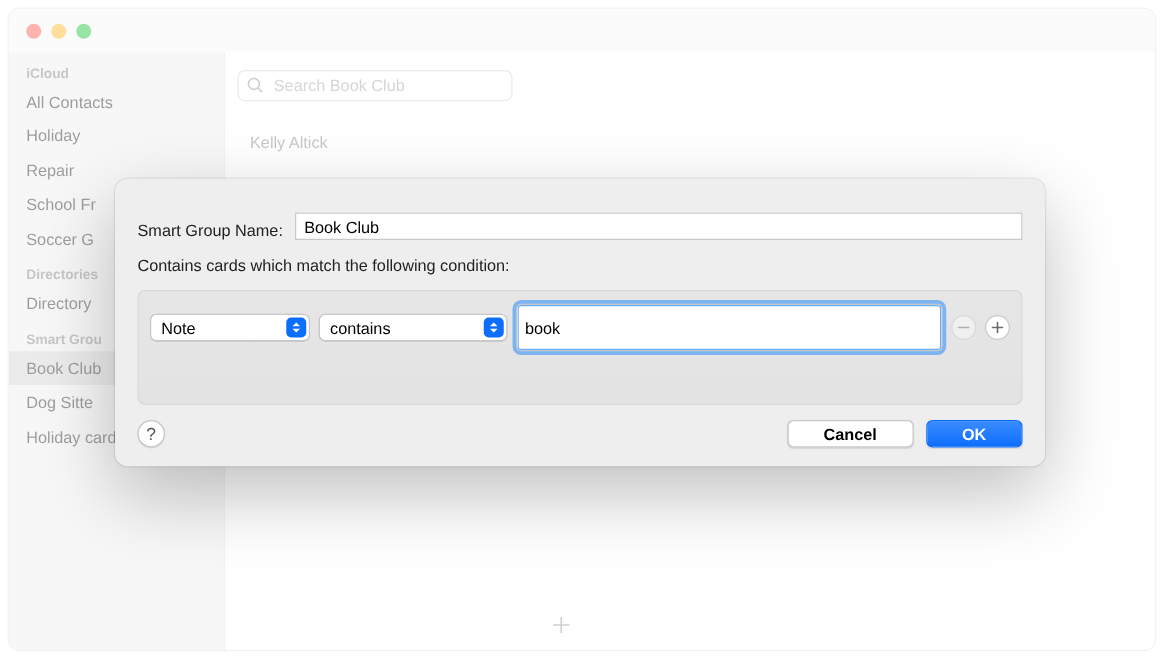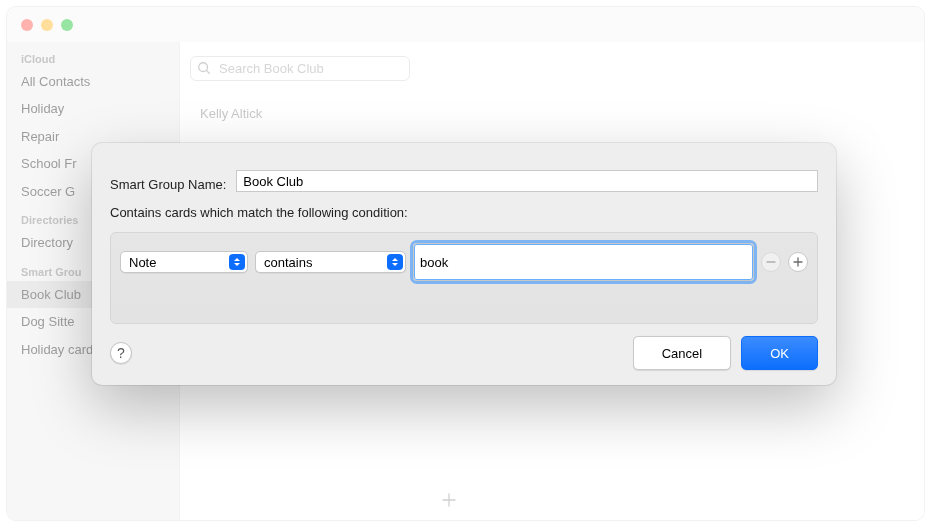--- a/index.html
+++ b/index.html
@@ -106,23 +106,24 @@
     .round-btn.disabled { opacity: 0.45; }
 
     .footer { margin-top: 12px; display: flex; align-items: center; }
     .help {
       width: 22px; height: 22px; border-radius: 50%; border: 1px solid #c8c8c8;
       background: #fff; display: flex; align-items: center; justify-content: center;
       font-size: 14px; color: #555; box-shadow: 0 0.5px 1px rgba(0,0,0,0.15);
     }
     .spacer { flex: 1; }
     .btn {
-      height: 34px; min-width: 76px; border-radius: 5px; font-size: 13px; font-family: inherit;
+      height: 22px; min-width: 76px; border-radius: 5px; font-size: 13px; font-family: inherit;
       border: 1px solid #c9c9c9; background: #fff; padding: 0 28px; margin-left: 10px;
       box-shadow: 0 0.5px 1px rgba(0,0,0,0.1);
+      font-weight: bold;
     }
     .btn.primary {
       background: linear-gradient(#3b8cff,#0d6efd); border: 1px solid #0d6efd; color: #fff;
     }
   </style>
 </head>
 <body>
 
 <div class="window">
   <div class="titlebar">

